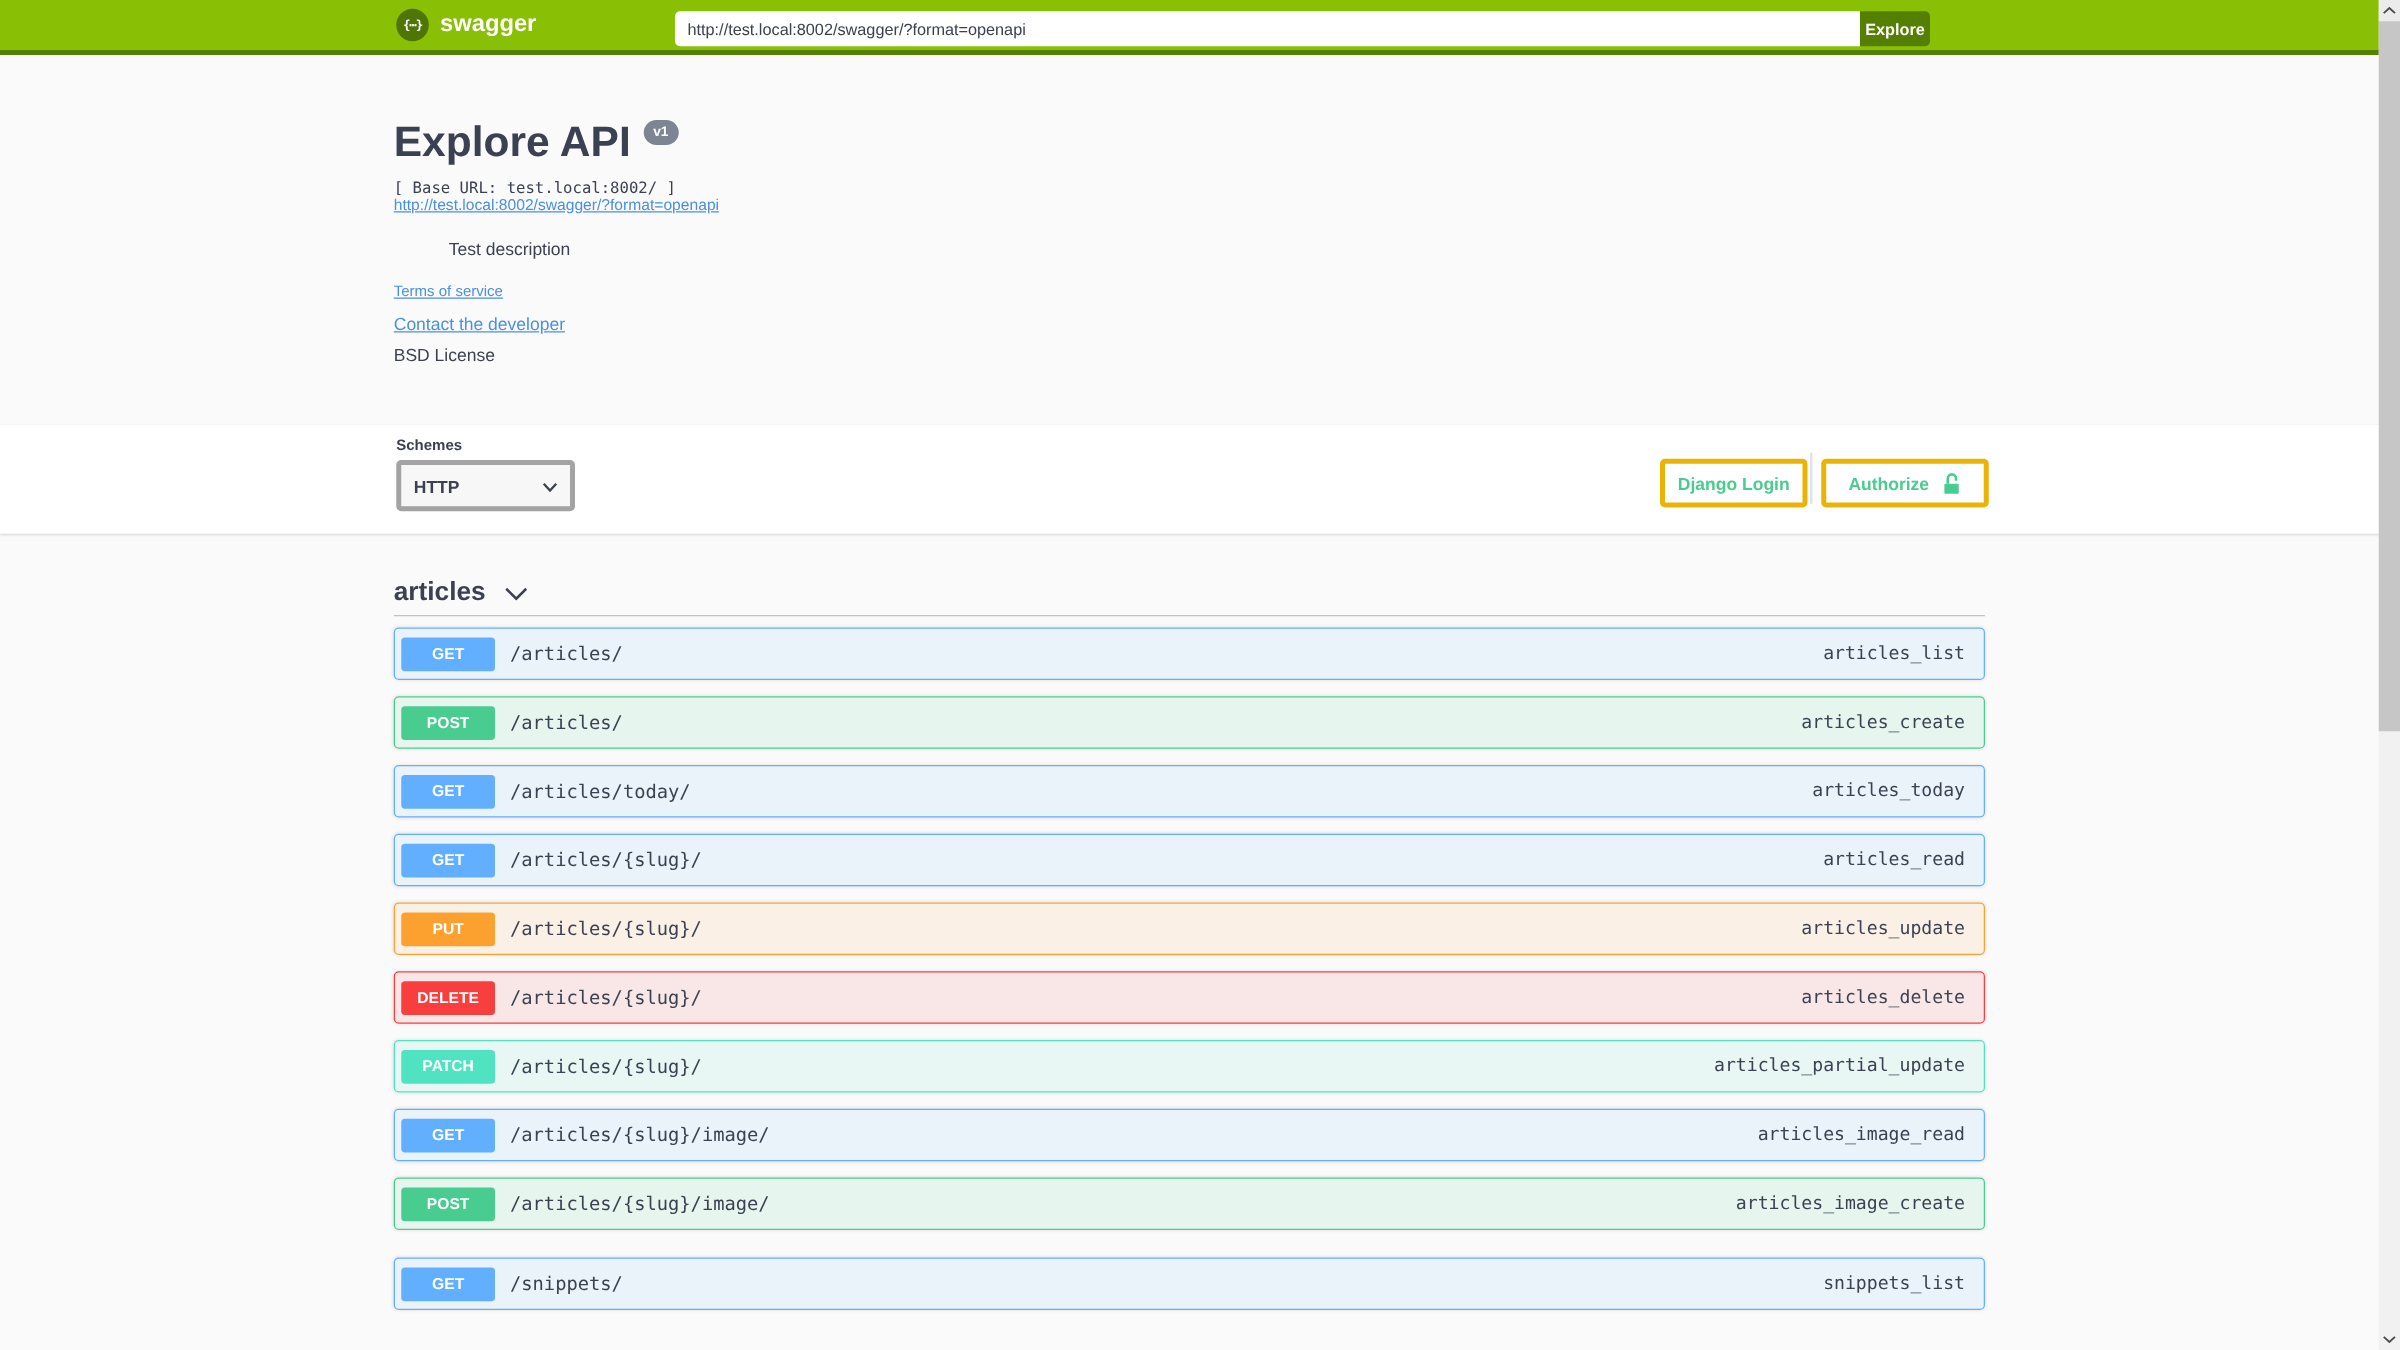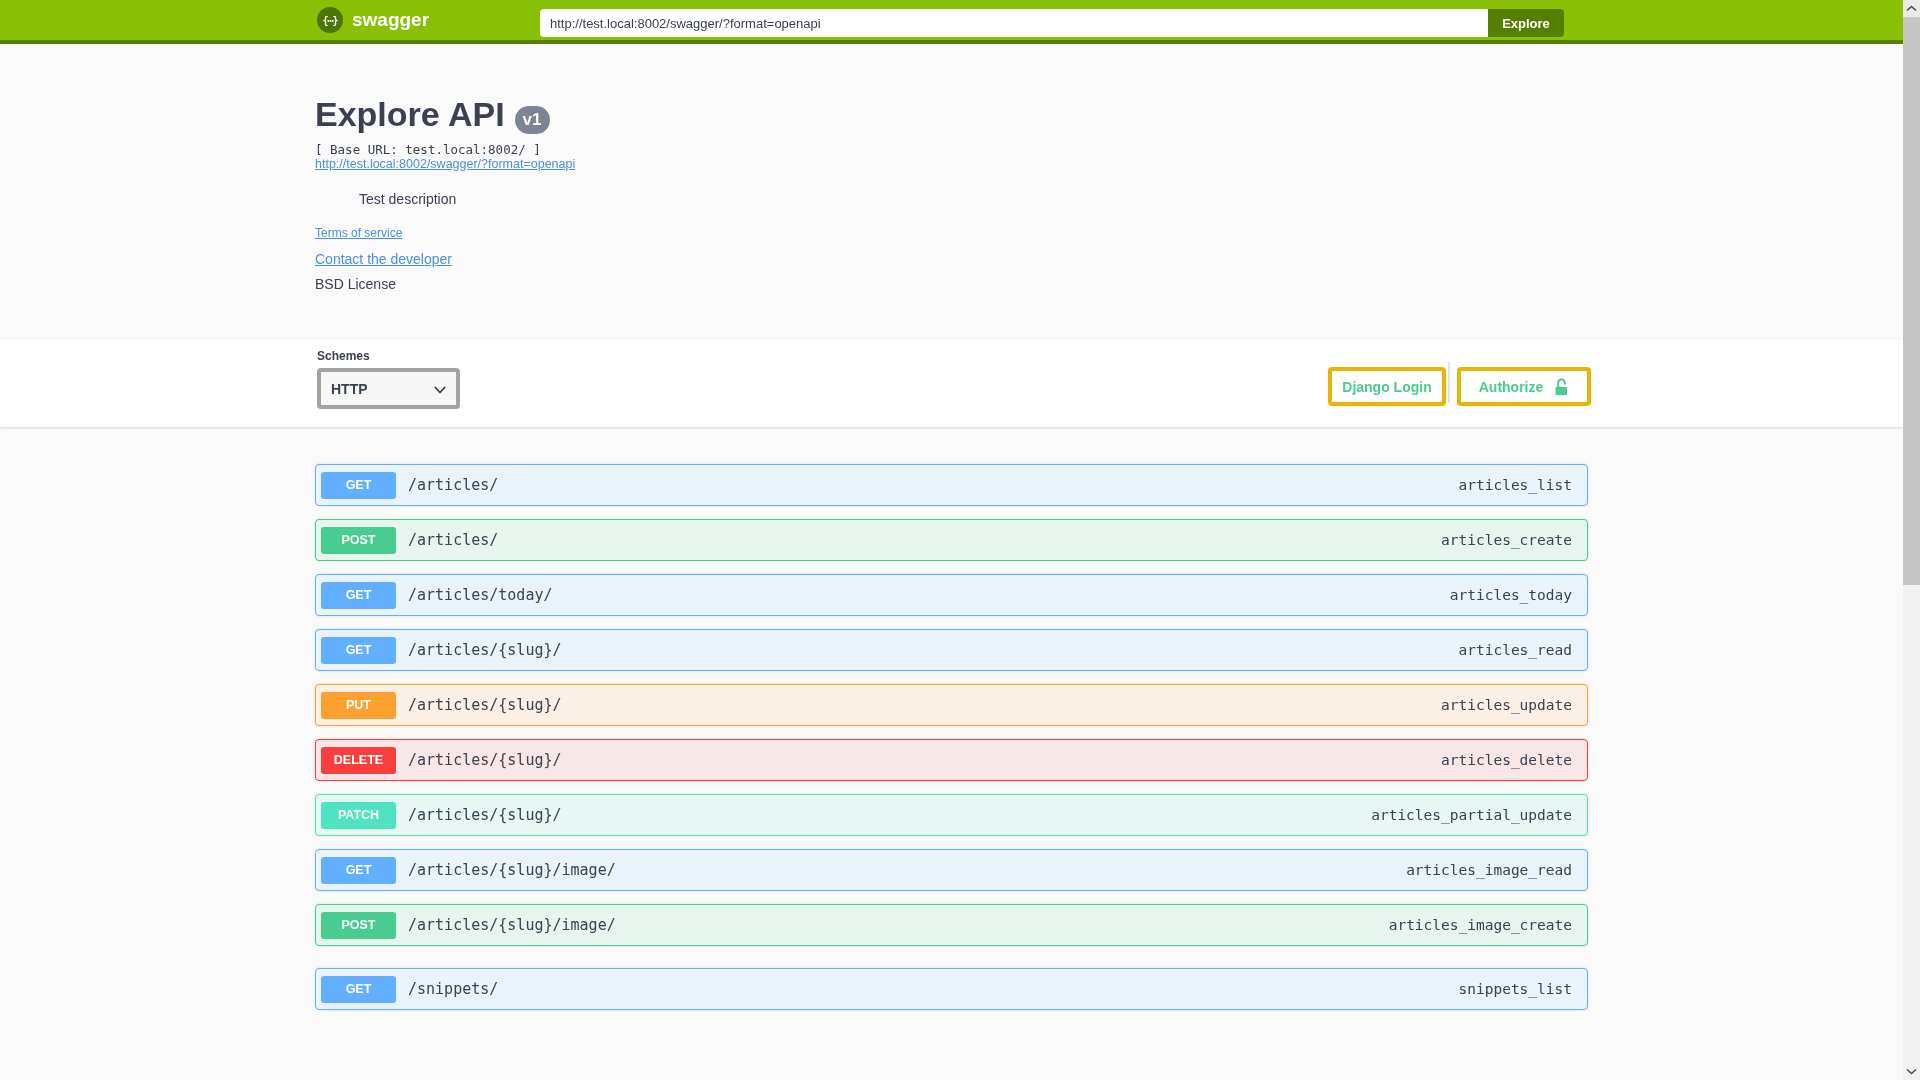--- a/index.html
+++ b/index.html
@@ -21,31 +21,31 @@
     display:flex; align-items:center; justify-content:center;
     font-family:"DejaVu Sans Mono", monospace; font-size:10px; font-weight:bold; letter-spacing:-1px;
   }
   .logo-text { color:#fff; font-size:19px; font-weight:700; }
   .url-input {
     position:absolute; left:540px; top:9px; width:928px; height:28px;
     border:none; border-radius:4px 0 0 4px; padding:0 10px;
     font-family:"Liberation Sans", sans-serif; font-size:13px; color:#3b4151; outline:none;
   }
   .explore-btn {
-    position:absolute; left:1488px; top:9px; width:76px; height:28px;
+    position:absolute; left:1488px; top:9px; width:56px; height:28px;
     background:#547f00; color:#fff; border:none; border-radius:0 4px 4px 0;
     font-family:"Liberation Sans", sans-serif; font-weight:700; font-size:13px; cursor:pointer;
   }
   
   .info { position:absolute; left:315px; top:95px; width:1000px; height:220px; }
   .title-row { position:absolute; top:0; left:0; display:flex; align-items:flex-start; gap:10px; }
   .page-title { font-size:34px; font-weight:700; line-height:38px; color:#3b4151; }
   .version-badge {
-    background:#7d8492; color:#fff; font-size:17px; font-weight:600;
-    padding:4px 8px; border-radius:50px; margin-top:11px;
+    background:#7d8492; color:#fff; font-size:11px; font-weight:600;
+    padding:4px 8px; border-radius:50px; margin-top:1px;
   }
   .base-url { position:absolute; top:47px; font-family:"DejaVu Sans Mono", monospace; font-size:12.5px; color:#3b4151; }
   .info a { color:#4990e2; text-decoration:underline; }
   .spec-link { position:absolute; top:62px; font-size:12.5px; }
   .description { position:absolute; top:96px; font-size:14px;margin-left:44px; }
   .terms-link { position:absolute; top:131px; font-size:12px;text-align:right; }
   .contact-link { position:absolute; top:156px; font-size:14px; }
   .license { position:absolute; top:181px; font-size:14px; }
   
   .scheme-container {
@@ -156,20 +156,28 @@
       <svg width="16" height="18" viewBox="0 0 16 18">
         <rect x="2.5" y="9" width="11.5" height="8" rx="1" fill="#49cc90"></rect>
         <path d="M5.2 9 V4.8 a3.3 3.3 0 0 1 6.6 0 V6.6" fill="none" stroke="#49cc90" stroke-width="2.1"></path>
       </svg>
     </span>
   </button>
 </div>
 
 <div class="sections">
     <div class="section">
+      <div class="tag-header">
+        <span class="tag-title">articles</span>
+        <span class="chev">
+          <svg width="20" height="12" viewBox="0 0 20 12">
+            <polyline points="2,2 10,10 18,2" fill="none" stroke="#3b4151" stroke-width="2"></polyline>
+          </svg>
+        </span>
+      </div>
       <div class="ops">
         <div class="op get">
           <span class="method-badge">GET</span>
           <span class="op-path">/articles/</span>
           <span class="op-spacer"></span>
           <span class="op-id">articles_list</span>
         </div>
         <div class="op post">
           <span class="method-badge">POST</span>
           <span class="op-path">/articles/</span>

